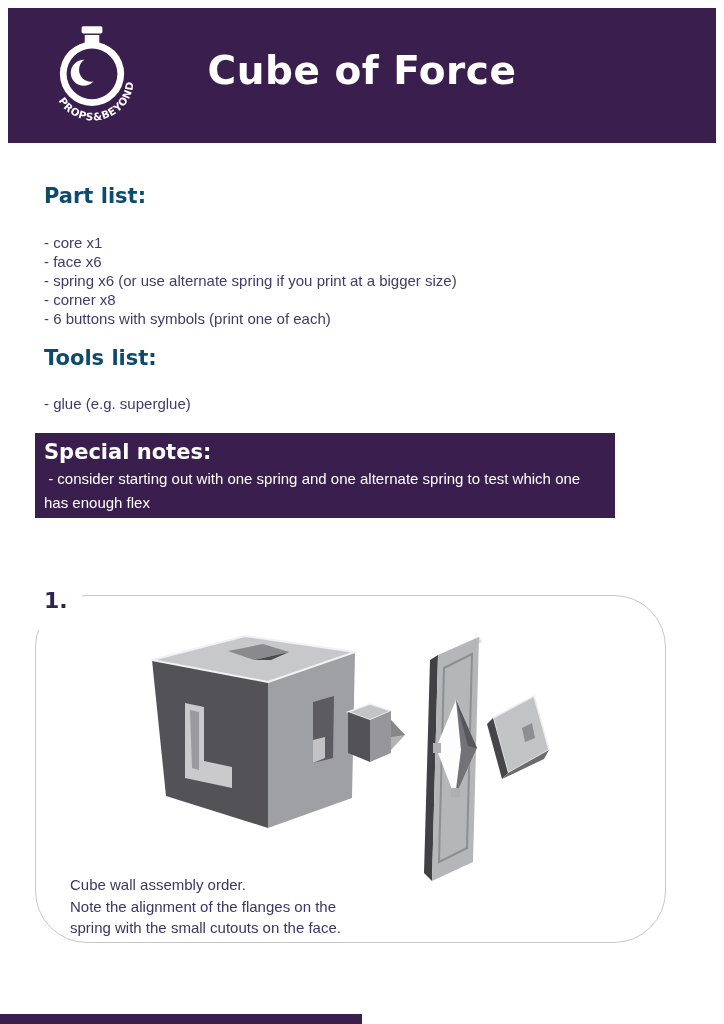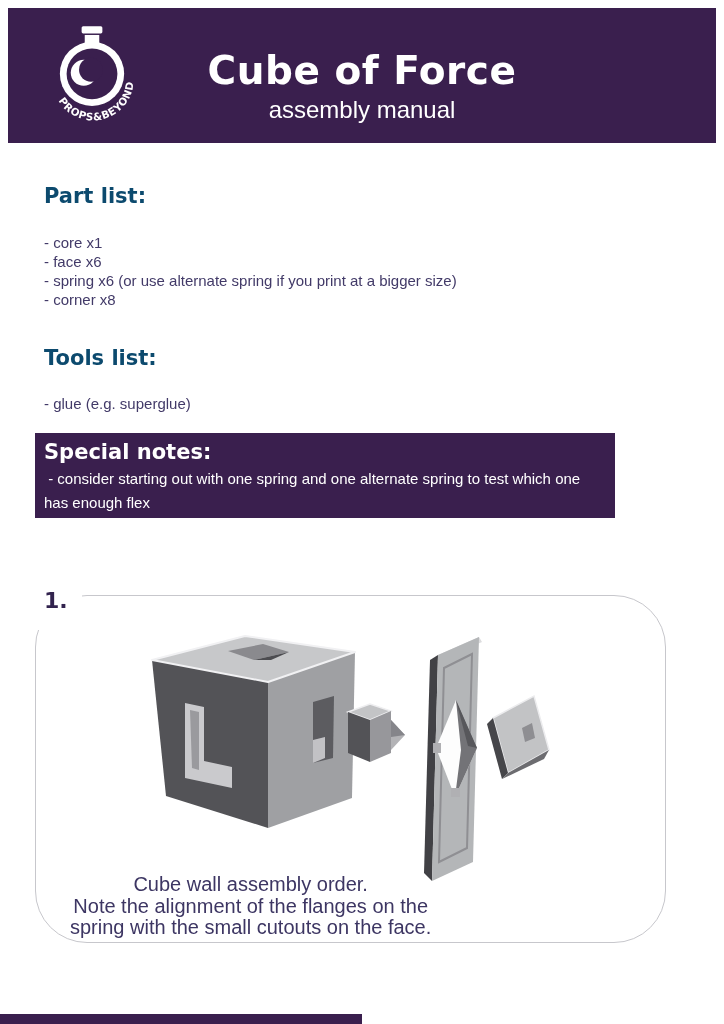--- a/index.html
+++ b/index.html
@@ -47,21 +47,21 @@
     border:1px solid #c7c7cc;border-radius:52px;box-sizing:border-box;background:#ffffff;
   }
   .step-num{
     position:absolute;left:36px;top:586px;width:46px;height:44px;
     background:#ffffff;color:#32234e;
     font-family:"DejaVu Sans",sans-serif;font-weight:bold;font-size:22px;
     padding:2px 0 0 8px;box-sizing:border-box;
   }
   .illustration{position:absolute;left:35px;top:600px;}
   .caption{
-    position:absolute;left:70px;top:874px;color:#3d3663;font-size:20px;line-height:21.5px;text-align:center;
+    position:absolute;left:70px;top:874px;color:#3d3663;font-size:15px;line-height:21.5px;
   }
   
   .footer-strip{position:absolute;left:0;top:1014px;width:362px;height:10px;background:#3a1f4e;}
 </style>
 </head>
 <body>
 
 <div class="page">
 
   <div class="banner">
@@ -75,29 +75,29 @@
         <circle cx="49" cy="46" r="11.5" fill="#3a1f4e"></circle>
       </g>
       <g transform="rotate(-14 50 52)">
         <path id="logoarc" d="M 11 56 A 39 39 0 0 0 89 56" fill="none"></path>
         <text font-family="DejaVu Sans, sans-serif" font-size="10" font-weight="bold" fill="#ffffff" letter-spacing="0.5" text-anchor="middle">
           <textPath href="#logoarc" startOffset="50%">PROPS&amp;BEYOND</textPath>
         </text>
       </g>
     </svg>
     <div class="title">Cube of Force</div>
-    <div class="subtitle">assembly manual</div>
   </div>
 
   <div class="h-sec h-part">Part list:</div>
   <div class="list list-part">
     <div>- core x1</div>
     <div>- face x6</div>
     <div>- spring x6 (or use alternate spring if you print at a bigger size)</div>
     <div>- corner x8</div>
+    <div>- 6 buttons with symbols (print one of each)</div>
   </div>
 
   <div class="h-sec h-tools">Tools list:</div>
   <div class="list list-tools">
     <div>- glue (e.g. superglue)</div>
   </div>
 
   <div class="special">
     <div class="h-note">Special notes:</div>
     <div class="note-line first"> - consider starting out with one spring and one alternate spring to test which one has enough flex</div>

